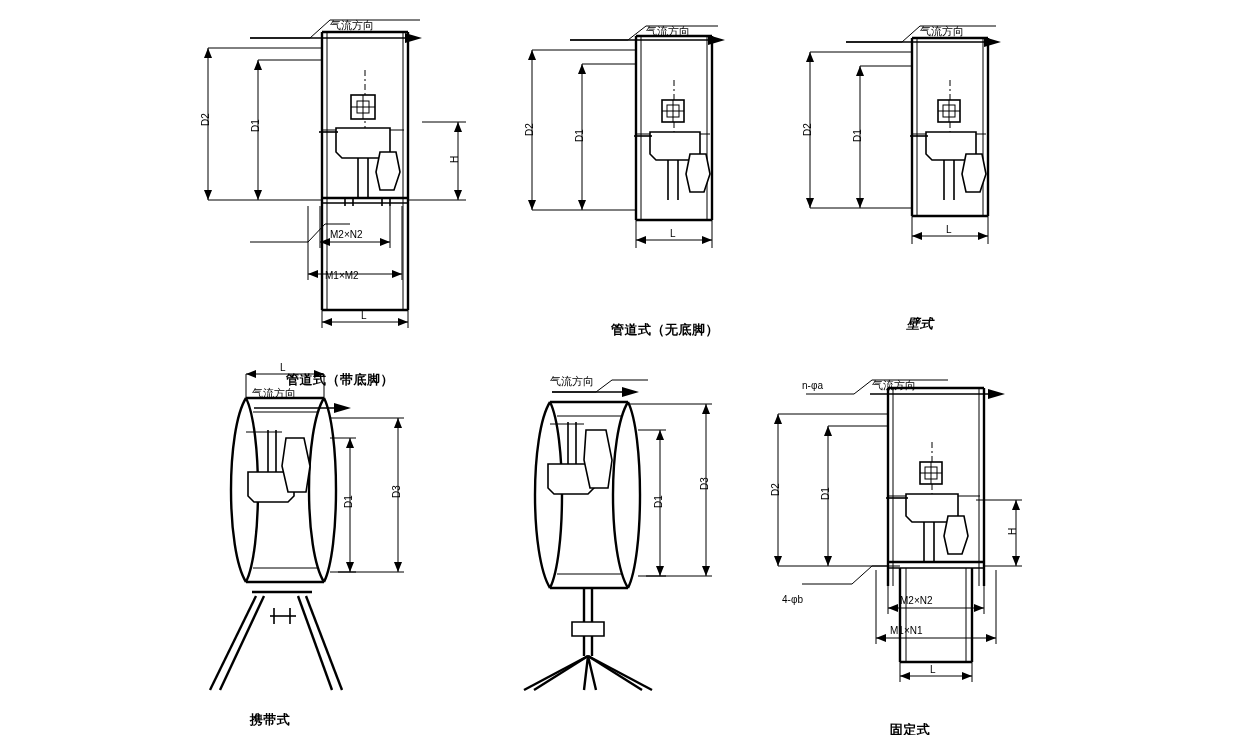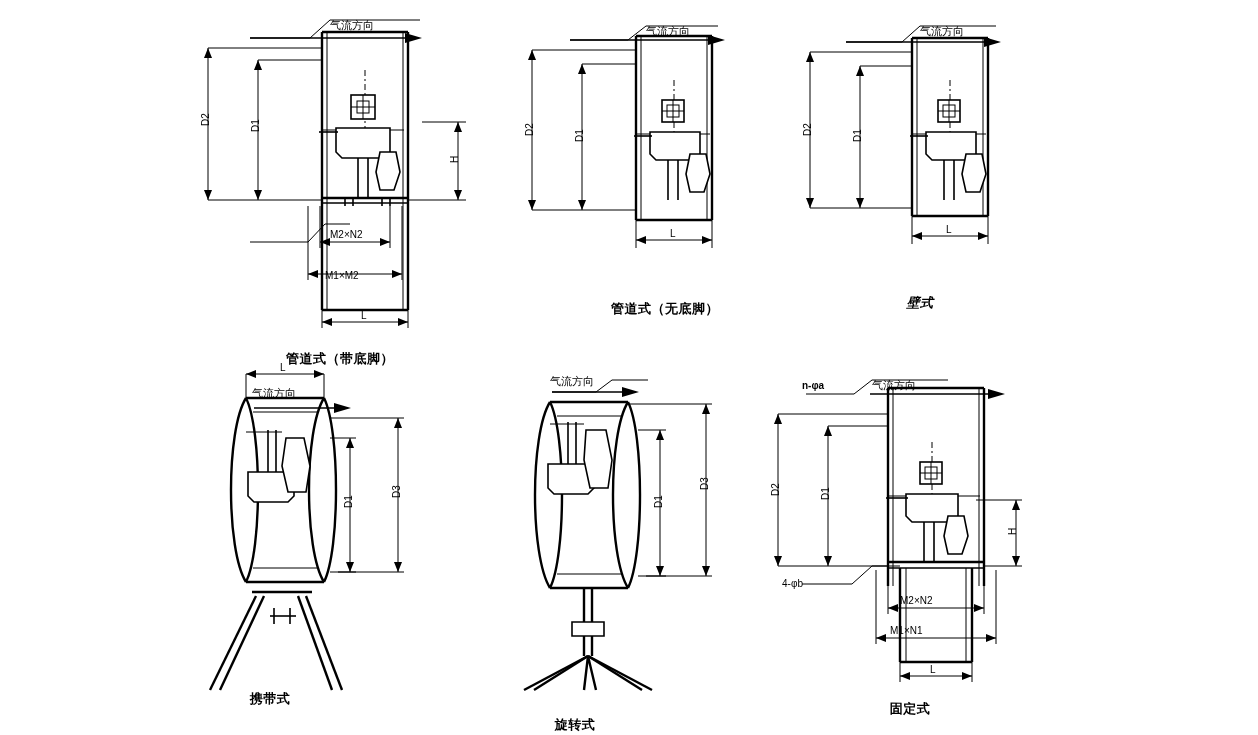--- a/index.html
+++ b/index.html
@@ -5,21 +5,21 @@
   html,body{margin:0;padding:0;}
   body{
     width:1258px;height:735px;background:#ffffff;
     font-family:"Liberation Sans","DejaVu Sans",sans-serif;
     color:#000;position:relative;overflow:hidden;
   }
   .stage{position:absolute;left:0;top:0;width:1258px;height:675px;}
   .fig{position:absolute;}
   .cap{
     position:absolute;font-size:13px;font-weight:bold;letter-spacing:0.5px;
-    white-space:nowrap;text-align:center;
+    white-space:nowrap;text-align:center;margin-top:21px;
   }
   .lbl{
     position:absolute;font-size:10px;white-space:nowrap;
   }
   .flow{
     position:absolute;font-size:11px;white-space:nowrap;
   }
   svg{display:block;overflow:visible;}
   .ln{stroke:#000;fill:none;}
   .thin{stroke-width:1;}
@@ -349,25 +349,25 @@
       <path class="ln thin" d="M116 268 L236 268"></path>
       <path class="fillblk" d="M126 264 L126 272 L116 268 Z"></path>
       <path class="fillblk" d="M226 264 L226 272 L236 268 Z"></path>
       <path class="ln thin" d="M116 200 L116 274 M236 200 L236 274"></path>
 
       <path class="ln thin" d="M140 306 L212 306"></path>
       <path class="fillblk" d="M150 302 L150 310 L140 306 Z"></path>
       <path class="fillblk" d="M202 302 L202 310 L212 306 Z"></path>
       <path class="ln thin" d="M140 292 L140 312 M212 292 L212 312"></path>
     </svg>
-    <span class="lbl" style="left:42px;top:10px;font-weight:bold;">n-φa</span>
+    <span class="lbl" style="left:42px;top:10px;">n-φa</span>
     <span class="flow" style="left:112px;top:8px;">气流方向</span>
     <span class="lbl" style="left:9px;top:114px;transform:rotate(-90deg);">D2</span>
     <span class="lbl" style="left:59px;top:118px;transform:rotate(-90deg);">D1</span>
     <span class="lbl" style="left:249px;top:156px;transform:rotate(-90deg);">H</span>
-    <span class="lbl" style="left:22px;top:208px;">4-φb</span>
+    <span class="lbl" style="left:22px;top:224px;">4-φb</span>
     <span class="lbl" style="left:140px;top:225px;">M2×N2</span>
     <span class="lbl" style="left:130px;top:255px;">M1×N1</span>
     <span class="lbl" style="left:170px;top:294px;">L</span>
   </div>
   <div class="cap" style="left:840px;top:700px;width:140px;">固定式</div>
 
 </div>
 
 </body></html>

